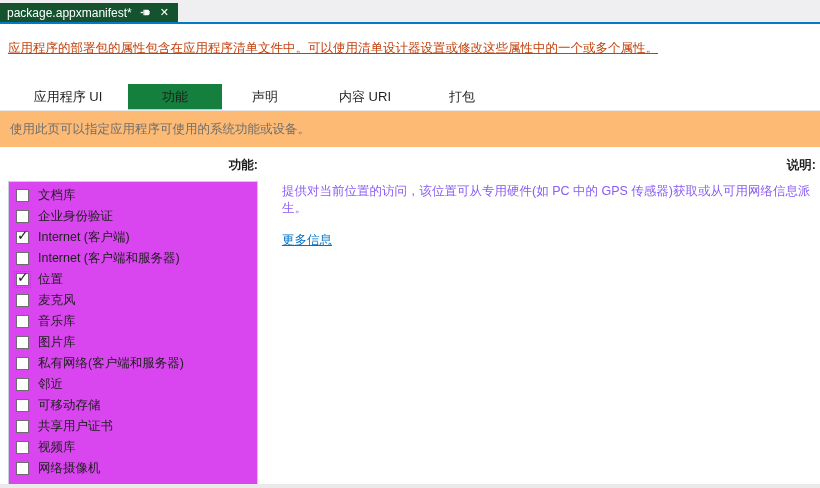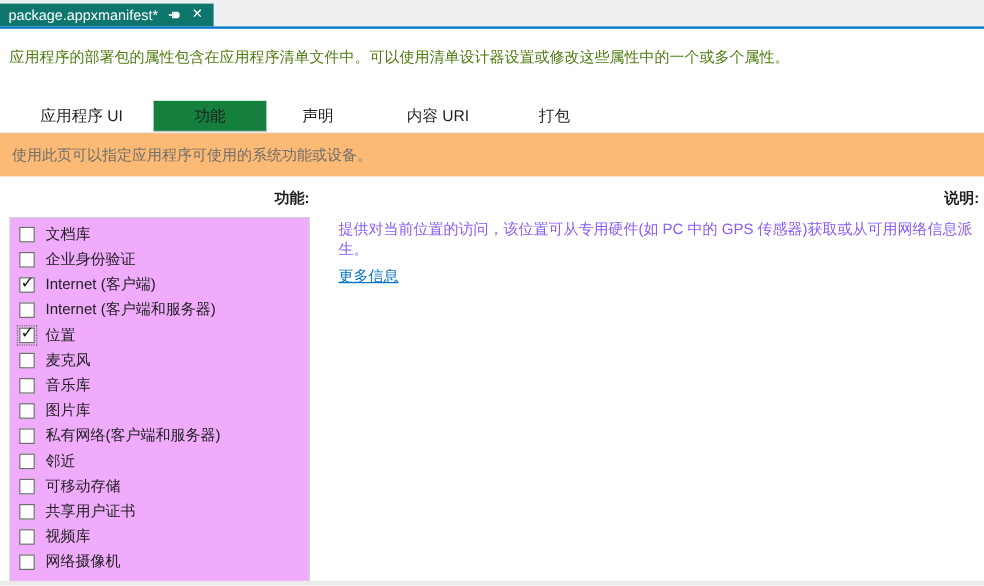--- a/index.html
+++ b/index.html
@@ -16,21 +16,21 @@
     position:absolute;left:0;top:3px;height:19px;width:178px;
     background:#0579c8;color:#ffffff;
     display:flex;align-items:center;gap:7px;
     padding:0 7px;box-sizing:border-box;cursor:default;
   }
   .doc-tab .title{font-size:12px;white-space:nowrap;flex:1;}
   .doc-tab .pin{display:flex;align-items:center;}
   .doc-tab .close{font-size:11px;line-height:11px;font-weight:bold;padding:0 2px;}
   .accent-line{position:absolute;top:22px;left:0;right:0;height:2px;background:#0579c8;}
   
-  .intro{position:absolute;top:40px;left:8px;right:8px;line-height:17px;color:#4d7c0f;}
+  .intro{position:absolute;top:40px;left:8px;right:8px;line-height:17px;color:#c2410c;text-decoration:underline;}
   
   .nav-tabs{position:absolute;top:84px;left:8px;height:26px;display:flex;}
   .nav-tab{
     height:26px;line-height:26px;text-align:center;
     font-size:13px;color:#1e1e1e;cursor:default;box-sizing:border-box;white-space:nowrap;
   }
   .nav-tab:nth-child(1){width:120px;}
   .nav-tab:nth-child(2){width:94px;}
   .nav-tab:nth-child(3){width:86px;}
   .nav-tab:nth-child(4){width:114px;}
@@ -39,51 +39,51 @@
   
   .info-strip{
     position:absolute;top:110px;left:0;right:0;height:37px;background:#fdba74;
     border-top:1px solid #e7e7e8;box-sizing:border-box;
     display:flex;align-items:center;padding-left:10px;color:#6e6e6e;
   }
   
   .cap-col{position:absolute;top:157px;left:8px;}
   .section-label{font-weight:bold;color:#1e1e1e;margin-bottom:7px;text-align:right;}
   .listbox{
-    width:250px;height:306px;background:#f0abfc;
+    width:250px;height:306px;background:#d946ef;
     border:1px solid #cccedb;box-sizing:border-box;
     padding-top:3px;overflow:hidden;
   }
   .cap-row{height:21px;display:flex;align-items:center;padding-left:7px;cursor:default;}
   .checkbox{
     width:13px;height:13px;box-sizing:border-box;background:#fff;
     border:1px solid #6d6d6d;position:relative;flex:0 0 auto;
   }
   .checkbox .mark{
     display:none;position:absolute;left:0px;top:-4px;
     font-size:14px;font-weight:bold;color:#1a1a1a;line-height:14px;
   }
   .cap-row.checked .checkbox .mark{display:block;}
   .cap-row.focused .checkbox{outline:1px dotted #707070;outline-offset:1px;}
   .cap-row .cap-label{margin-left:9px;white-space:nowrap;}
   
   .desc-col{position:absolute;top:157px;left:282px;right:4px;}
   .desc-text{margin-top:9px;line-height:17px;color:#8b5cf6;}
   .more-link{
-    display:inline-block;margin-top:5px;color:#0072c6;
+    display:inline-block;margin-top:15px;color:#0072c6;
     text-decoration:underline;cursor:pointer;
   }
   
   .bottom-strip{position:absolute;bottom:0;left:0;right:0;height:4px;background:#eaeaea;}
 </style>
 </head>
 <body>
 
 <div class="tabstrip">
-  <div class="doc-tab" style="background: #0f766e;">
+  <div class="doc-tab" style="background: #14532d;">
     <span class="title">package.appxmanifest*</span>
     <span class="pin">
       <svg width="11" height="11" viewBox="0 0 16 16">
         <g fill="#ffffff">
           <rect x="1" y="7" width="4" height="2"></rect>
           <rect x="5" y="4" width="2" height="8"></rect>
           <path d="M7 4h5l2 2v4l-2 2H7z"></path>
         </g>
       </svg>
     </span>

